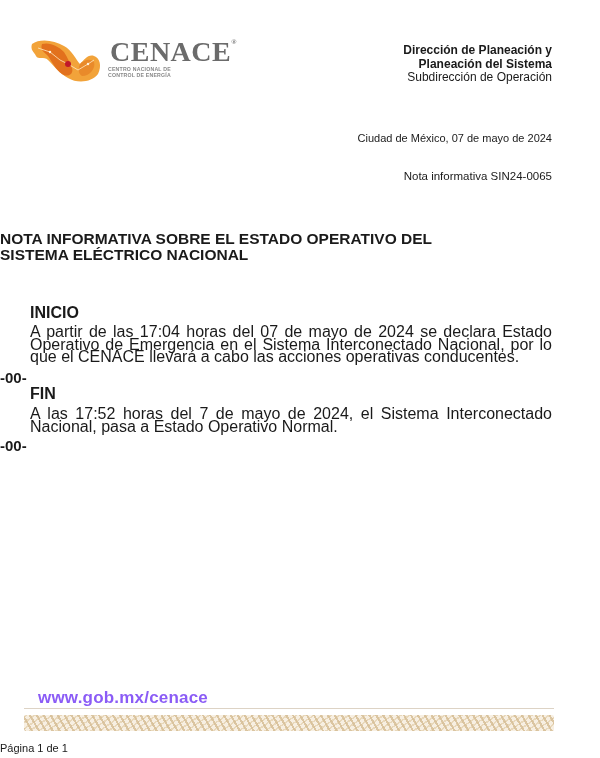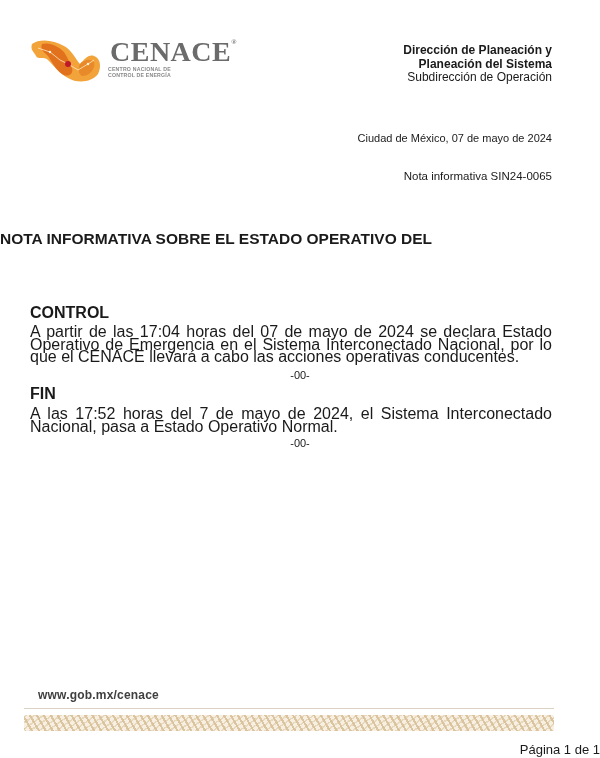--- a/index.html
+++ b/index.html
@@ -10,29 +10,29 @@
     .logo-word { position: absolute; left: 82px; top: 2px; font-family: "Liberation Serif", serif; font-weight: bold; font-size: 28px; color: #6b6b6b; letter-spacing: 0.5px; }
     .logo-word sup { font-size: 7px; vertical-align: top; position: relative; top: 2px; }
     .logo-sub { position: absolute; left: 80px; top: 32px; font-size: 5.2px; line-height: 6px; color: #888; font-weight: bold; letter-spacing: 0.2px; }
     .header-right { right: 48px; top: 44px; text-align: right; font-size: 12px; line-height: 13.5px; }
     .header-right .bold { font-weight: bold; }
     .date { right: 48px; top: 132px; font-size: 11px; }
     .note-id { right: 48px; top: 170px; font-size: 11.5px; }
     .title { left: 0; width: 516px; top: 231px; text-align: left; font-weight: bold; font-size: 15.5px; line-height: 16px; }
     .section-h { left: 30px; font-weight: bold; font-size: 16px; }
     .para { left: 30px; width: 522px; font-size: 16px; line-height: 12.5px; text-align: justify; }
-    .sep { left: 0; width: 600px; text-align: center; font-weight: normal; font-size: 11px; }
-    .footer-url { left: 38px; top: 688px; font-size: 12px; font-weight: bold; color: #404040; letter-spacing: 0.2px; }
+    .sep { left: 0; width: 600px; text-align: left; font-weight: bold; font-size: 15px; }
+    .footer-url { left: 38px; top: 688px; font-size: 17px; font-weight: bold; color: #8b5cf6; letter-spacing: 0.2px; }
     .footer-line { left: 24px; top: 708px; width: 530px; height: 1px; background: #ddd3c5; }
     .footer-band { left: 24px; top: 715px; width: 530px; height: 16px;
       background:
         repeating-linear-gradient(60deg, rgba(214,190,150,0.85) 0 2px, transparent 2px 6px),
         repeating-linear-gradient(-35deg, rgba(226,206,170,0.7) 0 1.5px, transparent 1.5px 5px),
         #f7efe2; border-radius: 2px; }
-    .page-no { left: 0; width: 600px; top: 742px; text-align: right; font-size: 13px; }
+    .page-no { left: 0; width: 600px; top: 742px; text-align: left; font-size: 11px; }
   </style>
 </head>
 <body>
 
 <div class="abs logo">
   <svg class="logo-mark" viewBox="0 0 76 52">
     <path d="M4 10 C12 4, 26 6, 36 12 C44 16, 48 26, 52 30 C56 26, 60 20, 66 22 C72 24, 74 32, 70 40 C64 48, 50 50, 40 44 C32 40, 26 32, 20 26 C16 22, 10 26, 8 22 C6 18, 2 16, 4 10 Z" fill="#f2a33a"></path>
     <path d="M14 10 C22 8, 30 12, 36 18 C40 24, 42 30, 44 34 C46 40, 40 44, 34 40 C28 36, 24 28, 20 22 C16 18, 12 16, 14 10 Z" fill="#e2711d"></path>
     <path d="M52 30 C56 26, 62 24, 66 28 C68 34, 62 42, 54 42 C50 40, 50 34, 52 30 Z" fill="#e98a2a"></path>
     <polyline points="10,14 22,18 32,26 40,30 50,36 60,30 66,26" fill="none" stroke="#ffe7c2" stroke-width="0.8"></polyline>
@@ -51,23 +51,24 @@
   <div class="bold">Dirección de Planeación y</div>
   <div class="bold">Planeación del Sistema</div>
   <div>Subdirección de Operación</div>
 </div>
 
 <div class="abs date">Ciudad de México, 07 de mayo de 2024</div>
 <div class="abs note-id">Nota informativa SIN24-0065</div>
 
 <div class="abs title">
   <div>NOTA INFORMATIVA SOBRE EL ESTADO OPERATIVO DEL</div>
+  <div>SISTEMA ELÉCTRICO NACIONAL</div>
 </div>
 
-<div class="abs section-h" style="top:304px;">CONTROL</div>
+<div class="abs section-h" style="top:304px;">INICIO</div>
 <div class="abs para" style="top:326px;">A partir de las 17:04 horas del 07 de mayo de 2024 se declara Estado Operativo de Emergencia en el Sistema Interconectado Nacional, por lo que el CENACE llevará a cabo las acciones operativas conducentes.</div>
 <div class="abs sep" style="top:369px;">-00-</div>
 
 <div class="abs section-h" style="top:385px;">FIN</div>
 <div class="abs para" style="top:408px;">A las 17:52 horas del 7 de mayo de 2024, el Sistema Interconectado Nacional, pasa a Estado Operativo Normal.</div>
 <div class="abs sep" style="top:437px;">-00-</div>
 
 <div class="abs footer-url">www.gob.mx/cenace</div>
 <div class="abs footer-line"></div>
 <div class="abs footer-band"></div>

